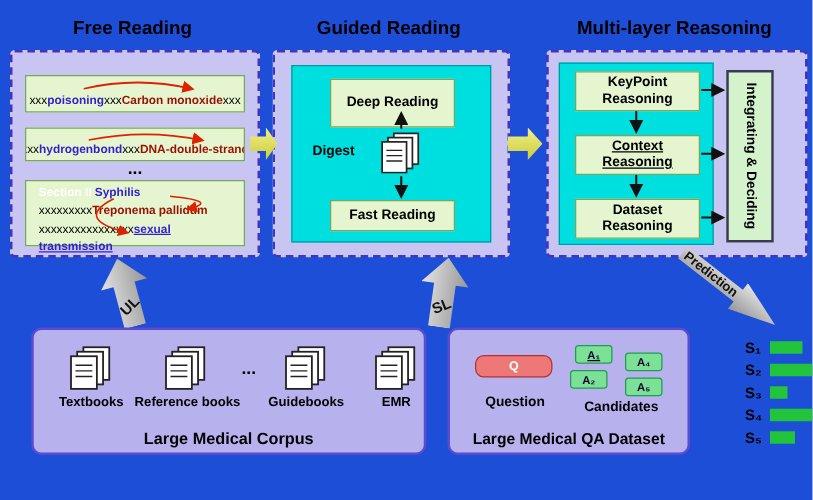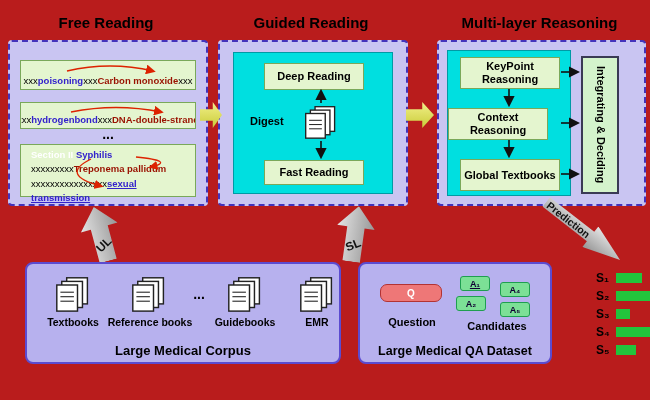--- a/index.html
+++ b/index.html
@@ -1,16 +1,16 @@
 <!DOCTYPE html>
 <html><head>
 <meta charset="utf-8">
 <style>
   html,body{margin:0;padding:0;background:#fff;}
-  .canvas{position:relative;width:650px;height:400px;background:#b91c1c;overflow:hidden;
+  .canvas{position:relative;width:650px;height:400px;background:#1d4ed8;overflow:hidden;
           font-family:"Liberation Sans",sans-serif;color:#000;}
   .abs{position:absolute;}
   .hdr{position:absolute;font-size:15px;font-weight:bold;text-align:center;}
   .panel{position:absolute;background:#c9c5f2;border:2px dashed #4433bb;border-radius:4px;}
   .greenbox{position:absolute;background:#e4f5cf;border:1px solid #7aa85a;box-sizing:border-box;}
   .cyanbox{position:absolute;background:#00dfe0;border:1px solid #009aa5;box-sizing:border-box;}
   .stepbox{display:flex;align-items:center;justify-content:center;font-weight:bold;
            font-size:11px;text-align:center;line-height:1.15;}
   .snippet{font-size:9.5px;display:flex;align-items:flex-end;justify-content:center;
            white-space:nowrap;overflow:hidden;}
@@ -106,43 +106,43 @@
         <path d="M 70 14 Q 38 30 80 41" fill="none" stroke="#dd2200" stroke-width="1.3" marker-end="url(#mr3)"></path>
       </svg>
       <div><span class="kwW">Section II</span> <span class="kwB">Syphilis</span></div>
       <div><span>xxxxxxxxx</span><span class="kwR">Treponema pallidum</span></div>
       <div><span>xxxxxxxxxxxxxxxx</span><span class="kwB" style="text-decoration:underline;">sexual transmission</span></div>
     </div>
   </div>
 
   <div class="panel" style="left:218px;top:40px;width:186px;height:162px;">
     <div class="cyanbox" style="left:13px;top:10px;width:160px;height:142px;">
-      <div class="greenbox stepbox" style="left:30px;top:10px;width:100px;height:27px;">Deep Reading</div>
+      <div class="greenbox stepbox" style="left:30px;top:10px;width:100px;height:39px;">Deep Reading</div>
       <div class="abs" style="left:16px;top:62px;font-weight:bold;font-size:11px;">Digest</div>
       <svg class="abs" style="left:70px;top:52px;" width="34" height="34">
           <use href="#docstack"></use>
         </svg>
       <svg class="abs" style="left:0;top:0;" width="160" height="142">
         <defs>
             <marker id="mg" markerWidth="7" markerHeight="7" refX="5" refY="3.5" orient="auto">
               <path d="M0,0 L7,3.5 L0,7 z" fill="#111"></path>
             </marker>
           </defs>
         <line x1="87" y1="50" x2="87" y2="39" stroke="#111" stroke-width="1.6" marker-end="url(#mg)"></line>
         <line x1="87" y1="88" x2="87" y2="103" stroke="#111" stroke-width="1.6" marker-end="url(#mg)"></line>
       </svg>
       <div class="greenbox stepbox" style="left:30px;top:107px;width:100px;height:25px;">Fast Reading</div>
     </div>
   </div>
 
   <div class="panel" style="left:437px;top:40px;width:205px;height:162px;">
     <div class="cyanbox" style="left:8px;top:8px;width:124px;height:146px;">
       <div class="greenbox stepbox" style="left:12px;top:6px;width:100px;height:32px;">KeyPoint Reasoning</div>
-      <div class="greenbox stepbox" style="left:0;top:57px;width:100px;height:32px;">Context Reasoning</div>
-      <div class="greenbox stepbox" style="left:12px;top:108px;width:100px;height:32px;">Global Textbooks</div>
+      <div class="greenbox stepbox" style="left:12px;top:57px;width:100px;height:32px;text-decoration:underline;">Context Reasoning</div>
+      <div class="greenbox stepbox" style="left:12px;top:108px;width:100px;height:32px;">Dataset Reasoning</div>
     </div>
     <svg class="abs" style="left:0;top:0;" width="205" height="162">
       <defs>
           <marker id="mm" markerWidth="7" markerHeight="7" refX="5" refY="3.5" orient="auto">
             <path d="M0,0 L7,3.5 L0,7 z" fill="#111"></path>
           </marker>
         </defs>
       <line x1="70" y1="47" x2="70" y2="62" stroke="#111" stroke-width="1.6" marker-end="url(#mm)"></line>
       <line x1="70" y1="98" x2="70" y2="113" stroke="#111" stroke-width="1.6" marker-end="url(#mm)"></line>
       <line x1="122" y1="30" x2="138" y2="30" stroke="#111" stroke-width="1.6" marker-end="url(#mm)"></line>

